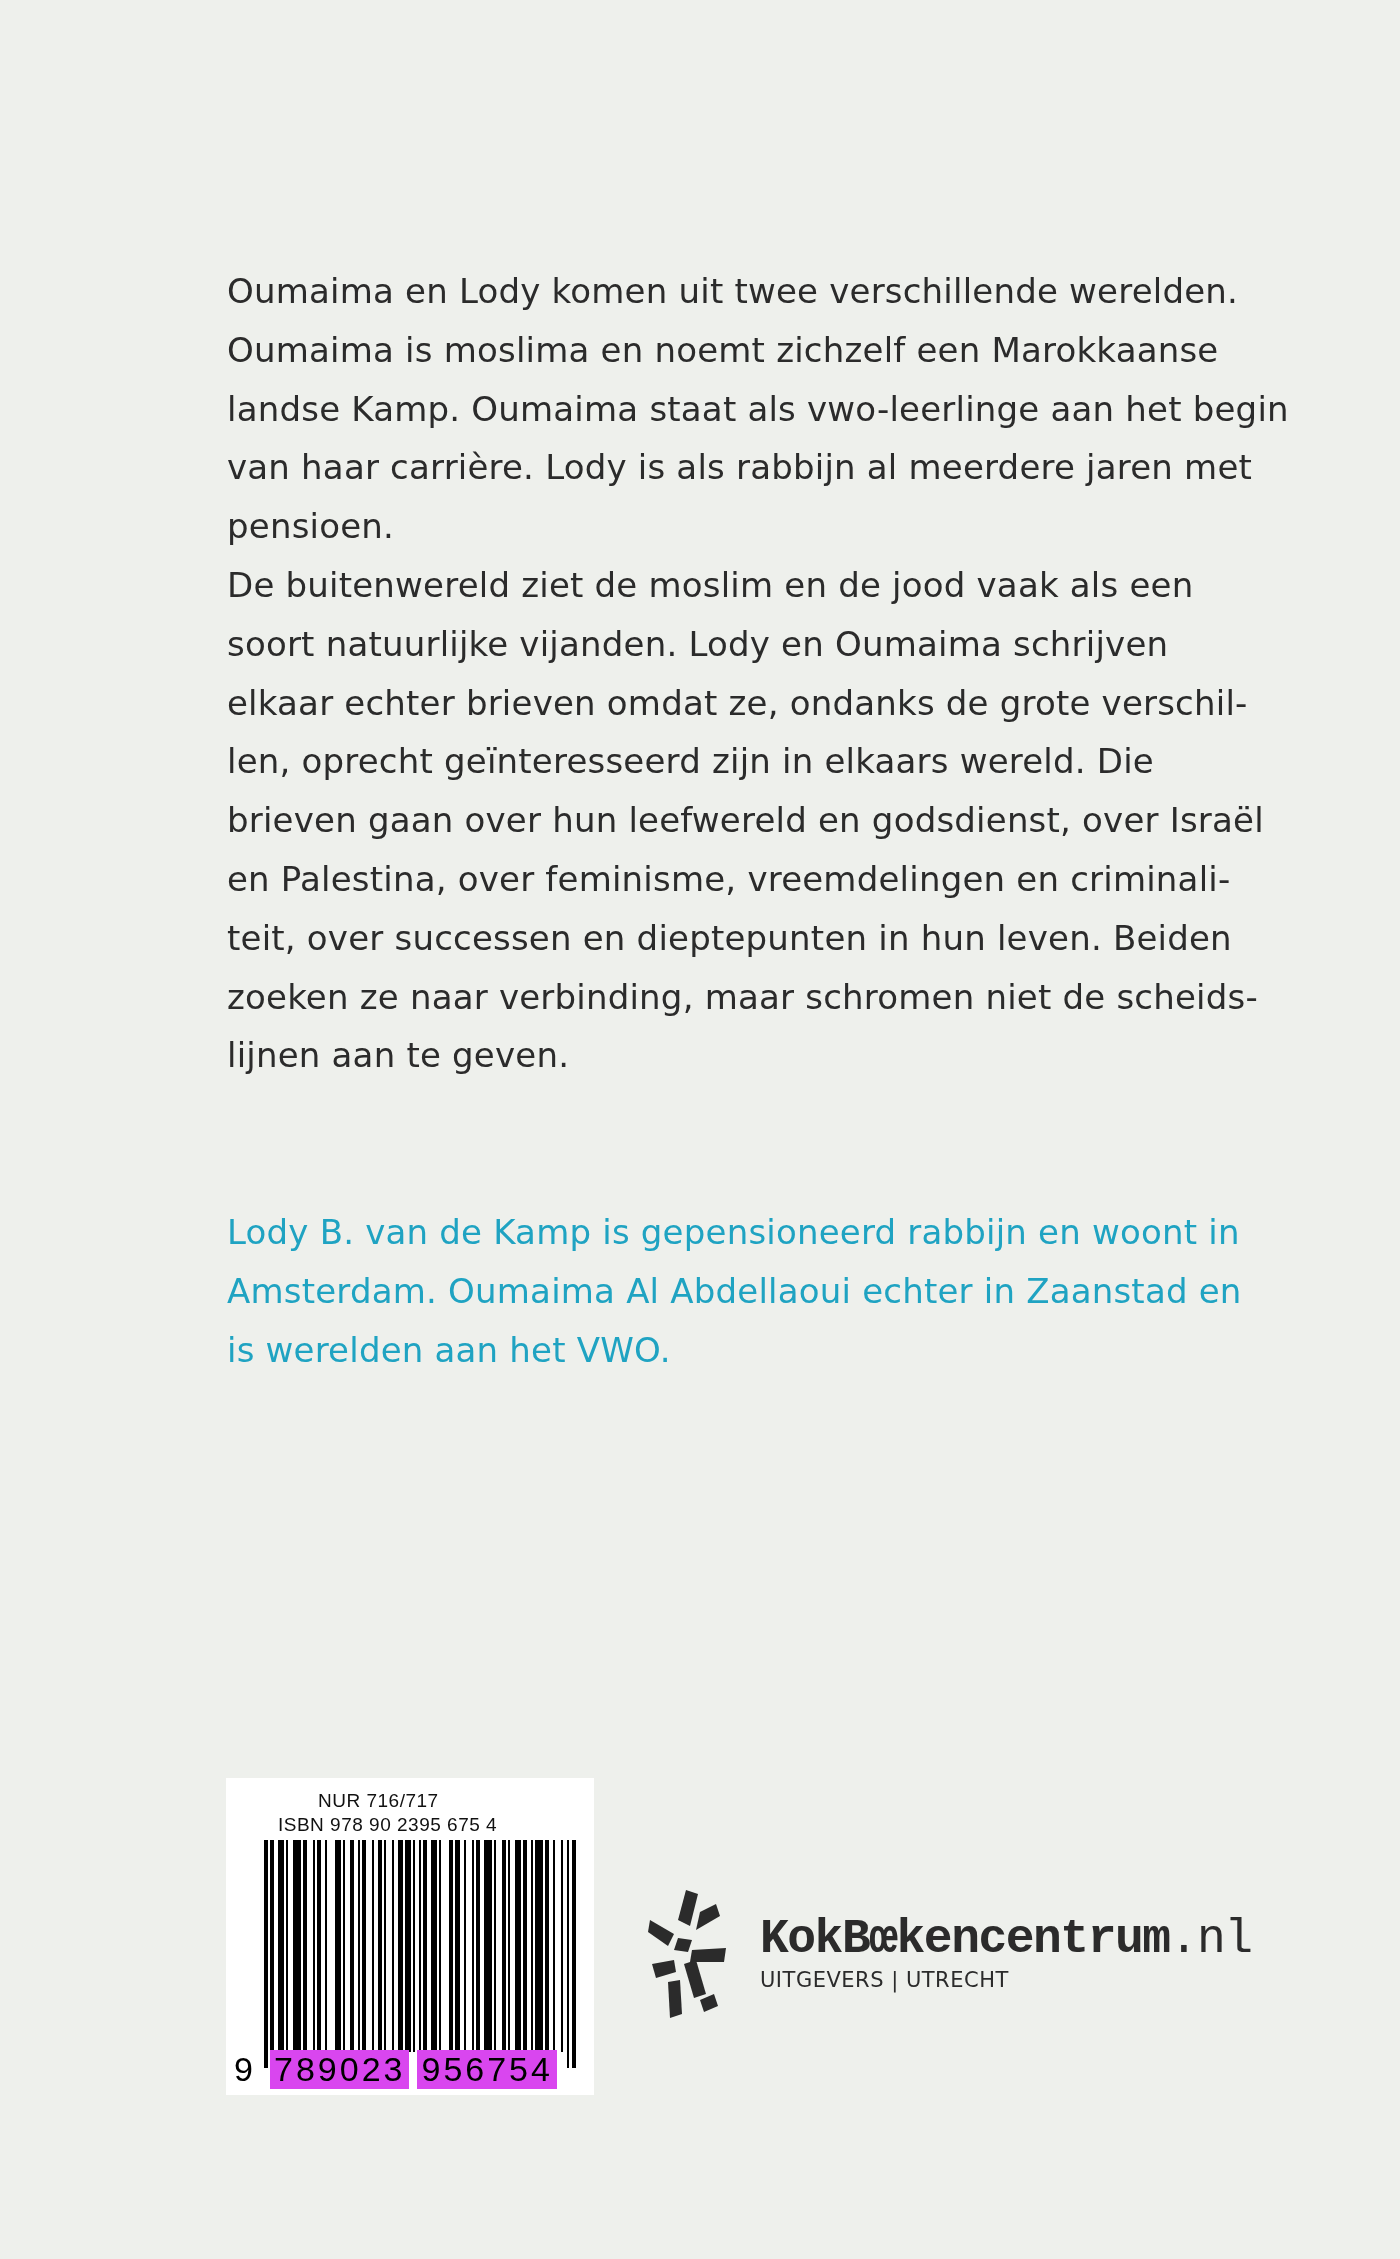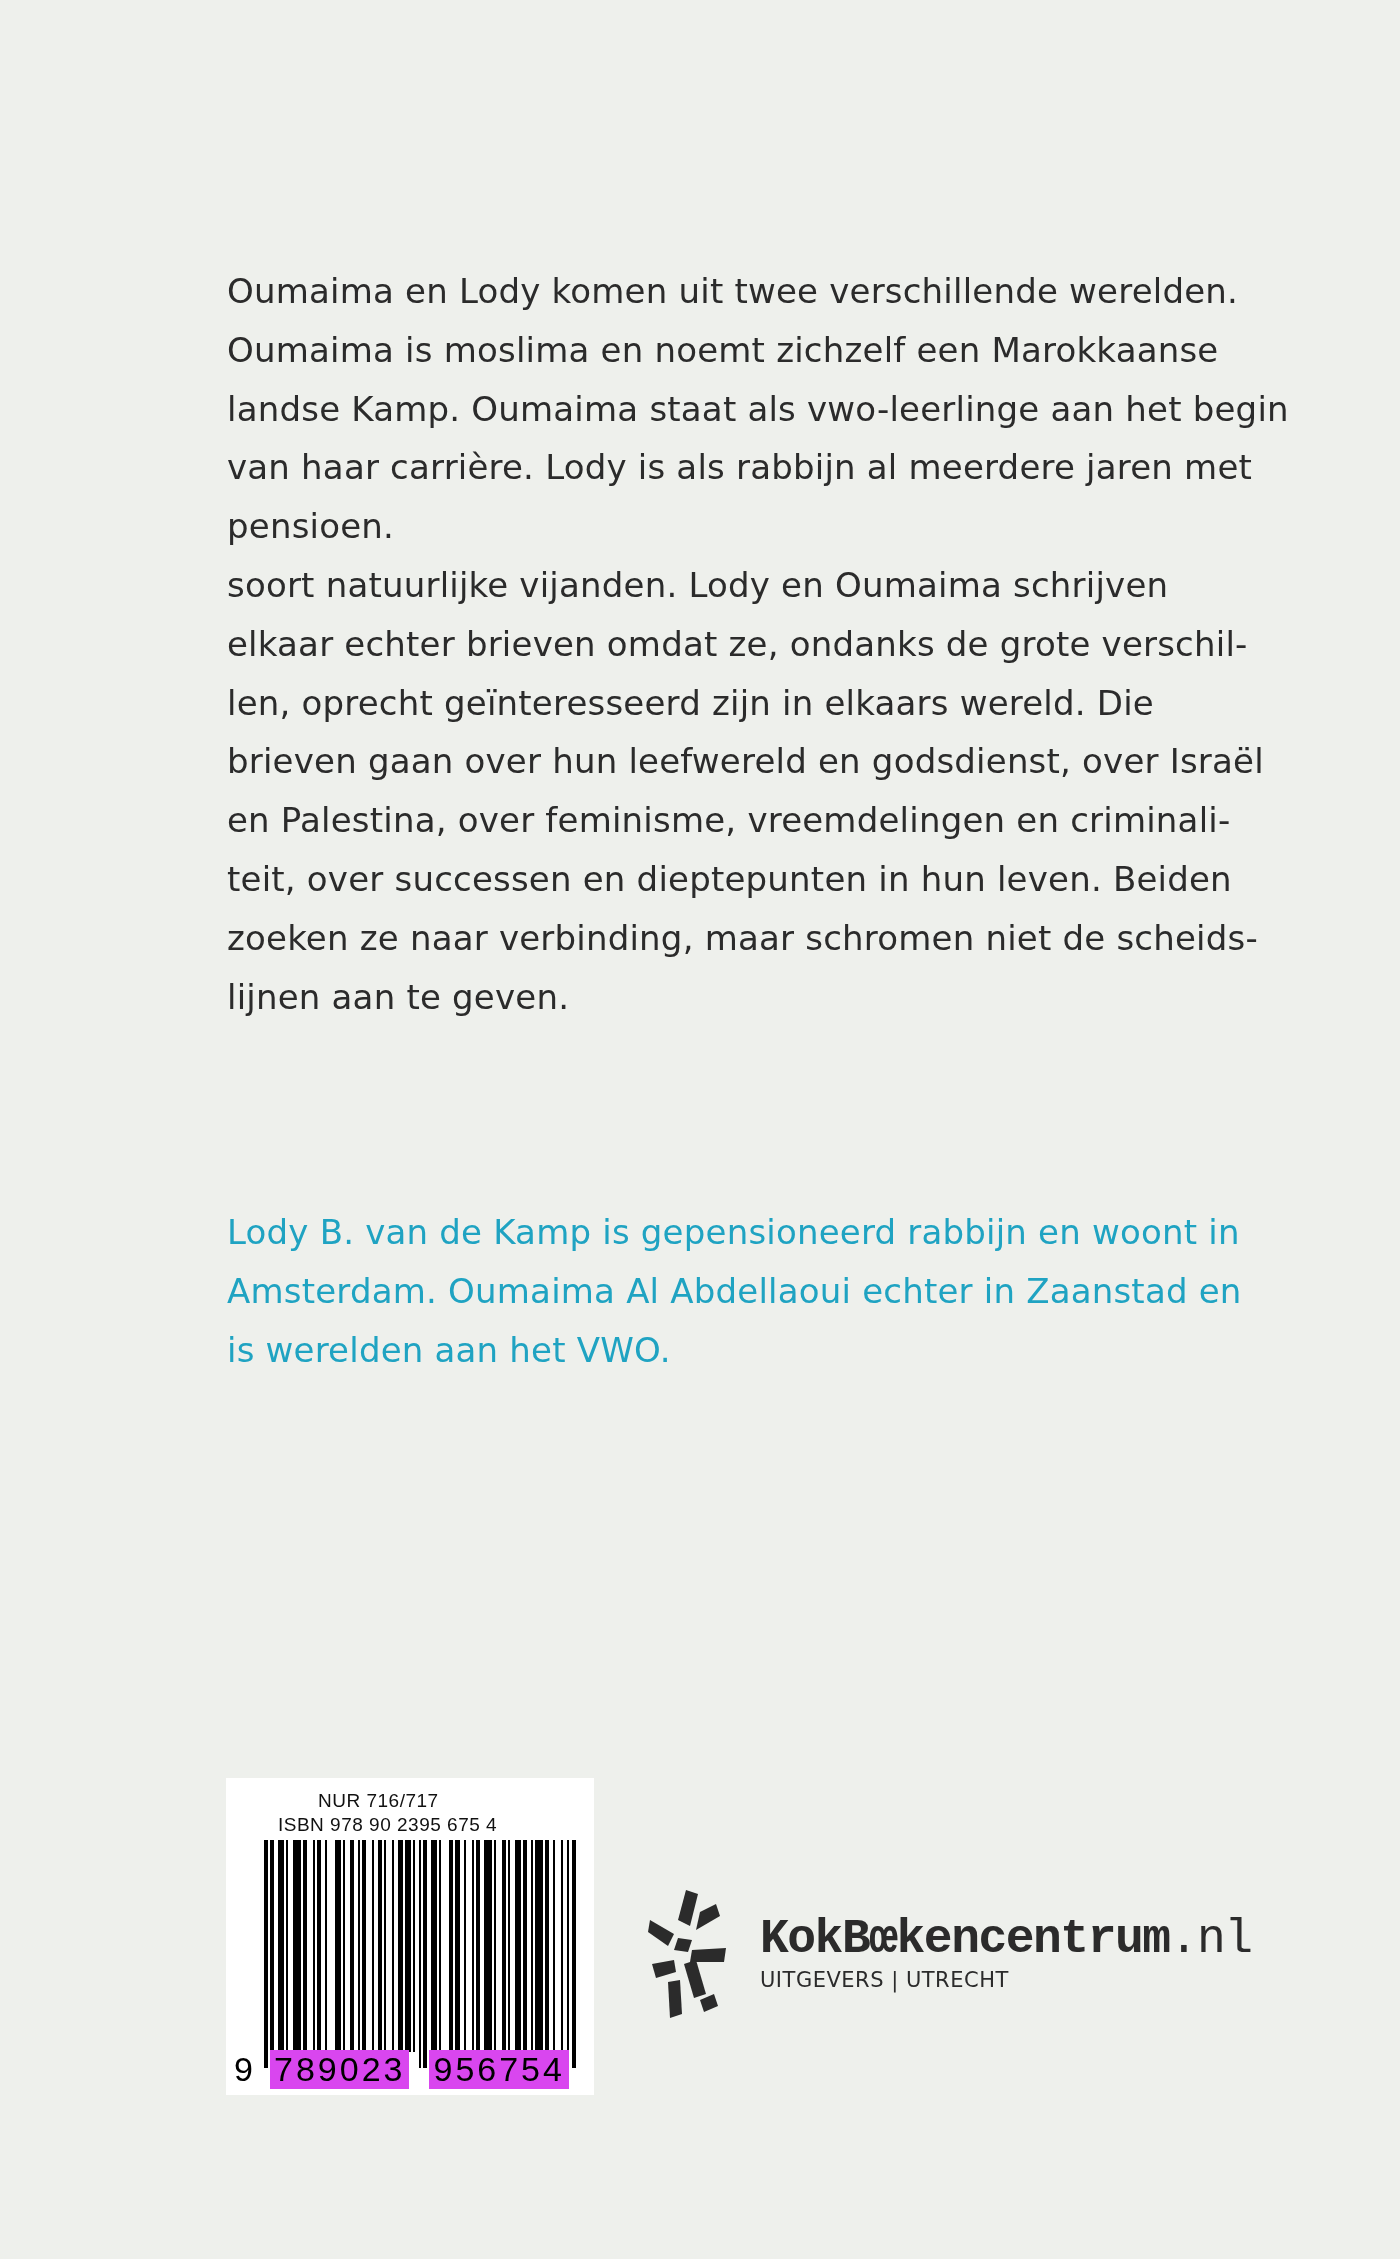--- a/index.html
+++ b/index.html
@@ -62,21 +62,21 @@
     left: 8px; top: 272px;
     width: 356px;
     font-family: "Liberation Sans", sans-serif;
     font-size: 34px;
     color: #000;
     display: flex;
   }
   .barcode-digits .first { width: 36px; }
   .barcode-digits .group { background: #d946ef; padding: 0 4px; letter-spacing: 3px; }
   .barcode-digits .g1 { margin-left: 0px; }
-  .barcode-digits .g2 { margin-left: 20px; }
+  .barcode-digits .g2 { margin-left: 8px; }
 
   .publisher {
     position: absolute;
     left: 648px; top: 1890px;
     width: 600px; height: 130px;
   }
   .pub-logo {
     position: absolute; left: 0; top: 0;
     width: 78px; height: 128px;
   }
@@ -101,20 +101,21 @@
 </style>
 </head>
 <body>
 
 <div class="blurb">
   <span class="line">Oumaima en Lody komen uit twee verschillende werelden.</span>
   <span class="line">Oumaima is moslima en noemt zichzelf een Marokkaanse</span>
   <span class="line">landse Kamp. Oumaima staat als vwo-leerlinge aan het begin</span>
   <span class="line">van haar carrière. Lody is als rabbijn al meerdere jaren met</span>
   <span class="line">pensioen.</span>
+  <span class="line">De buitenwereld ziet de moslim en de jood vaak als een</span>
   <span class="line">soort natuurlijke vijanden. Lody en Oumaima schrijven</span>
   <span class="line">elkaar echter brieven omdat ze, ondanks de grote verschil-</span>
   <span class="line">len, oprecht geïnteresseerd zijn in elkaars wereld. Die</span>
   <span class="line">brieven gaan over hun leefwereld en godsdienst, over Israël</span>
   <span class="line">en Palestina, over feminisme, vreemdelingen en criminali-</span>
   <span class="line">teit, over successen en dieptepunten in hun leven. Beiden</span>
   <span class="line">zoeken ze naar verbinding, maar schromen niet de scheids-</span>
   <span class="line">lijnen aan te geven.</span>
 </div>
 

